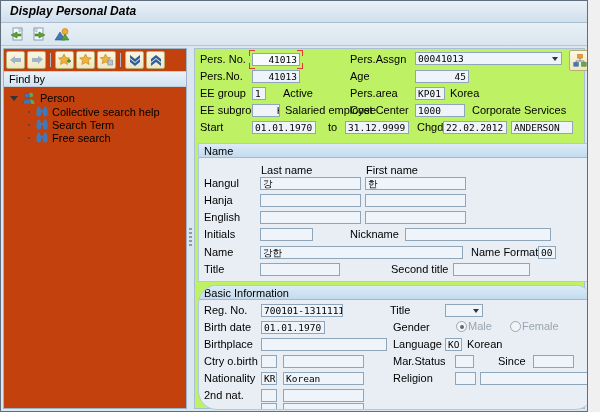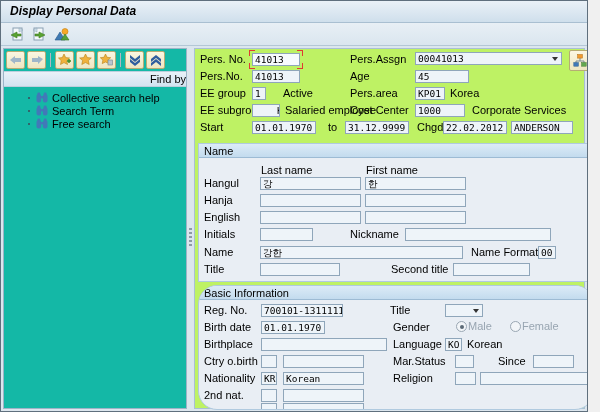--- a/index.html
+++ b/index.html
@@ -7,42 +7,42 @@
   .window{position:relative;width:588px;height:412px;background:#dce6ee;border:1px solid #5f6f7d;
           font-family:"Liberation Sans",sans-serif;color:#000;overflow:hidden;}
   
   .titlebar{height:22px;background:linear-gradient(#eaf1f7,#cfdfec);border-bottom:1px solid #a9bfd1;
             font:italic bold 12px "Liberation Sans",sans-serif;line-height:21px;padding-left:9px;}
   .apptoolbar{height:23px;background:linear-gradient(#e8eff5,#dae6ef);border-bottom:1px solid #b3c7d6;
               display:flex;align-items:center;padding-left:7px;gap:7px;}
   .tbico{width:16px;height:16px;display:inline-flex;align-items:center;justify-content:center;cursor:default;}
   
   .content{position:absolute;left:0;top:46px;right:0;bottom:0;}
-  .leftpanel{position:absolute;left:2px;top:1px;width:184px;bottom:2px;background:#14b8a6;border:1px solid #9db4c7;text-align:right;}
+  .leftpanel{position:absolute;left:2px;top:1px;width:184px;bottom:2px;background:#c2410c;border:1px solid #9db4c7;}
   .paneltb{height:22px;display:flex;align-items:center;padding:0 2px;gap:2px;}
   .pbtn{width:19px;height:18px;border:1px solid #b6ad74;border-radius:2px;
         background:linear-gradient(#fbf7e2,#efe6c2);display:inline-flex;align-items:center;justify-content:center;}
   .psep{width:1px;height:14px;background:#aeb9c2;margin:0 2px;}
   .findby{height:16px;background:linear-gradient(#e9f1f8,#d2e3f0);border-top:1px solid #bccfdd;
           border-bottom:1px solid #bccfdd;font-size:11px;line-height:15px;padding-left:5px;}
   .tree{padding:4px 0 0 0;font-size:11px;}
   .tnode{display:flex;align-items:center;height:14px;padding-left:6px;gap:4px;}
   .tchild{display:flex;align-items:center;height:13px;padding-left:24px;gap:4px;}
   .bullet{width:2px;height:2px;background:#3b4a57;border-radius:50%;margin-right:2px;}
   .expander{width:0;height:0;border-left:4px solid transparent;border-right:4px solid transparent;border-top:5px solid #333;}
   .splitter{position:absolute;left:186px;width:7px;top:1px;bottom:2px;cursor:col-resize;}
   .grip{position:absolute;left:2px;top:180px;width:3px;height:18px;
         background:repeating-linear-gradient(#8d9aa5 0 2px,transparent 2px 4px);}
   
   .rightpanel{position:absolute;left:193px;top:1px;right:2px;bottom:2px;background:#bef264;border:1px solid #a9c0d4;}
   .lbl{position:absolute;font-size:11px;line-height:13px;white-space:nowrap;}
   .txt{position:absolute;font-size:11px;line-height:13px;white-space:nowrap;}
   .f{position:absolute;height:13px;background:#eef4f9;border:1px solid #8fa6ba;
      font:9.5px "DejaVu Sans Mono",monospace;line-height:11px;padding:0 2px;color:#000;white-space:nowrap;overflow:hidden;}
-  .f.right{}
+  .f.right{text-align:right;}
   .dd::after{content:"";position:absolute;right:3px;top:4px;border:3.5px solid transparent;border-top:4.5px solid #333;}
   .focusbox{position:absolute;background:
       linear-gradient(#e03c31,#e03c31) left top/6px 1px no-repeat,
       linear-gradient(#e03c31,#e03c31) left top/1px 6px no-repeat,
       linear-gradient(#e03c31,#e03c31) right top/6px 1px no-repeat,
       linear-gradient(#e03c31,#e03c31) right top/1px 6px no-repeat,
       linear-gradient(#e03c31,#e03c31) left bottom/6px 1px no-repeat,
       linear-gradient(#e03c31,#e03c31) left bottom/1px 6px no-repeat,
       linear-gradient(#e03c31,#e03c31) right bottom/6px 1px no-repeat,
       linear-gradient(#e03c31,#e03c31) right bottom/1px 6px no-repeat;}
@@ -132,20 +132,30 @@
           <svg width="12" height="11" viewBox="0 0 12 11">
               <path d="M1 11l5-4 5 4V8L6 4 1 8z" fill="#2f5e9e"></path>
               <path d="M1 7l5-4 5 4V4L6 0 1 4z" fill="#2f5e9e"></path>
             </svg>
         </span>
       </div>
       <div class="findby">
         <span>Find by</span>
       </div>
       <div class="tree">
+        <div class="tnode">
+          <span class="expander"></span>
+          <svg width="14" height="12" viewBox="0 0 14 12">
+              <circle cx="9" cy="3" r="2.2" fill="#63a84f"></circle>
+              <path d="M5.5 12c0-3 1.5-4.5 3.5-4.5S12.5 9 12.5 12z" fill="#63a84f"></path>
+              <circle cx="5" cy="3.6" r="2.4" fill="#3f77b5" stroke="#2c5a8f" stroke-width=".5"></circle>
+              <path d="M1.2 12c0-3.2 1.6-4.8 3.8-4.8S8.8 8.8 8.8 12z" fill="#3f77b5" stroke="#2c5a8f" stroke-width=".5"></path>
+            </svg>
+          <span>Person</span>
+        </div>
         <div class="tchild">
           <span class="bullet"></span>
           <svg width="12" height="11" viewBox="0 0 12 11">
               <rect x="0.5" y="2" width="4.6" height="8.5" rx="2" fill="#4179b8" stroke="#2b5econ8f" stroke-width="0"></rect>
               <rect x="6.9" y="2" width="4.6" height="8.5" rx="2" fill="#4179b8"></rect>
               <rect x="4.5" y="4" width="3" height="2.4" fill="#4179b8"></rect>
               <rect x="1.4" y="0.5" width="2.8" height="2.4" rx="1" fill="#4179b8"></rect>
               <rect x="7.8" y="0.5" width="2.8" height="2.4" rx="1" fill="#4179b8"></rect>
             </svg>
           <span>Collective search help</span>

